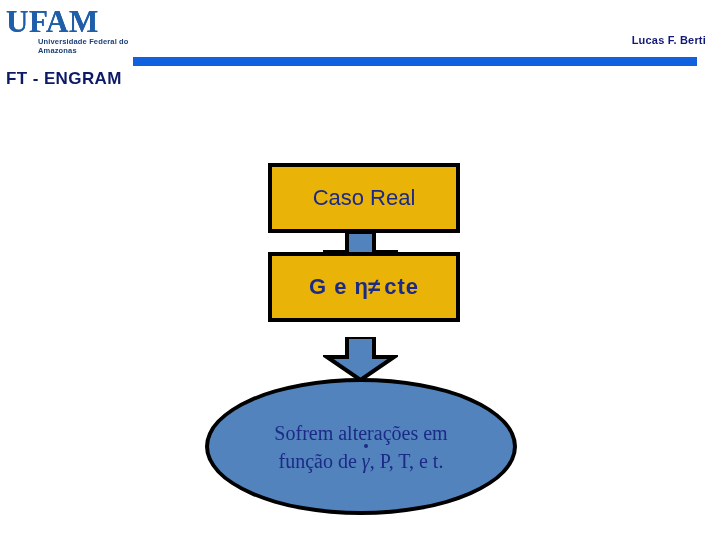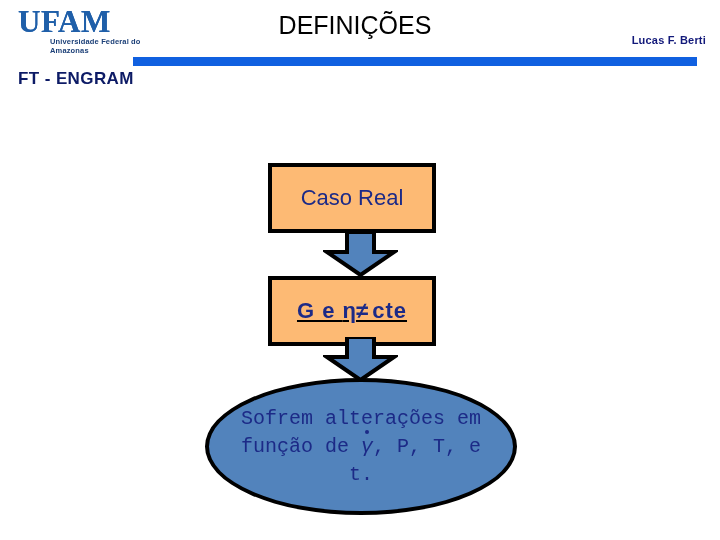--- a/index.html
+++ b/index.html
@@ -18,21 +18,21 @@
 
   
   #slide-header {
     position: absolute;
     left: 0; top: 0;
     width: 720px; height: 80px;
   }
 
   #logo-block {
     position: absolute;
-    left: 18px;
+    left: 6px;
     top: 6px;
     width: 150px;
   }
   #logo-ufam {
     font-family: "Liberation Serif", serif;
     font-weight: bold;
     font-size: 31px;
     line-height: 32px;
     letter-spacing: 0.5px;
     color: #1f5fa9;
@@ -94,31 +94,31 @@
   
   #flow-diagram {
     position: absolute;
     left: 0; top: 0;
     width: 720px; height: 540px;
   }
 
   .flow-box {
     position: absolute;
     left: 268px;
-    width: 168px;
+    width: 192px;
     height: 70px;
-    background: #fdba74;
+    background: #eab308;
     border: 4px solid #000000;
     box-sizing: border-box;
     display: flex;
     align-items: center;
     justify-content: center;
   }
   #flow-box-caso-real { top: 163px; }
-  #flow-box-g-eta     { top: 276px; text-decoration: underline; }
+  #flow-box-g-eta     { top: 252px; }
 
   .flow-box-label {
     font-family: "Liberation Sans", sans-serif;
     font-size: 22px;
     line-height: 26px;
     color: #1c2a87;
     text-align: center;
     white-space: nowrap;
   }
   #label-g-eta {
@@ -144,21 +144,21 @@
     height: 137px;
     background: #5283bc;
     border: 4px solid #000000;
     box-sizing: border-box;
     border-radius: 50%;
     display: flex;
     align-items: center;
     justify-content: center;
   }
   #label-ellipse {
-    font-family: Liberation Mono, monospace;
+    font-family: Liberation Serif, serif;
     font-size: 20px;
     line-height: 28px;
     color: #1c2a87;
     text-align: center;
     padding: 0 18px;
   }
   .gamma-dot {
     position: relative;
     display: inline-block;
     font-style: italic;
@@ -181,21 +181,20 @@
 <div id="slide-header">
 
   <div id="logo-block">
     <div id="logo-ufam">UFAM</div>
     <div id="logo-subtitle">Universidade Federal do Amazonas</div>
     <div id="logo-dept">FT - ENGRAM</div>
   </div>
 
   <div id="header-rule"></div>
 
-  <div id="slide-title">DEFINIÇÕES</div>
 
   <div id="author-name">Lucas F. Berti</div>
 
 </div>
 
 <div id="flow-diagram">
 
   <div class="flow-box" id="flow-box-caso-real">
     <span class="flow-box-label">Caso Real</span>
   </div>

